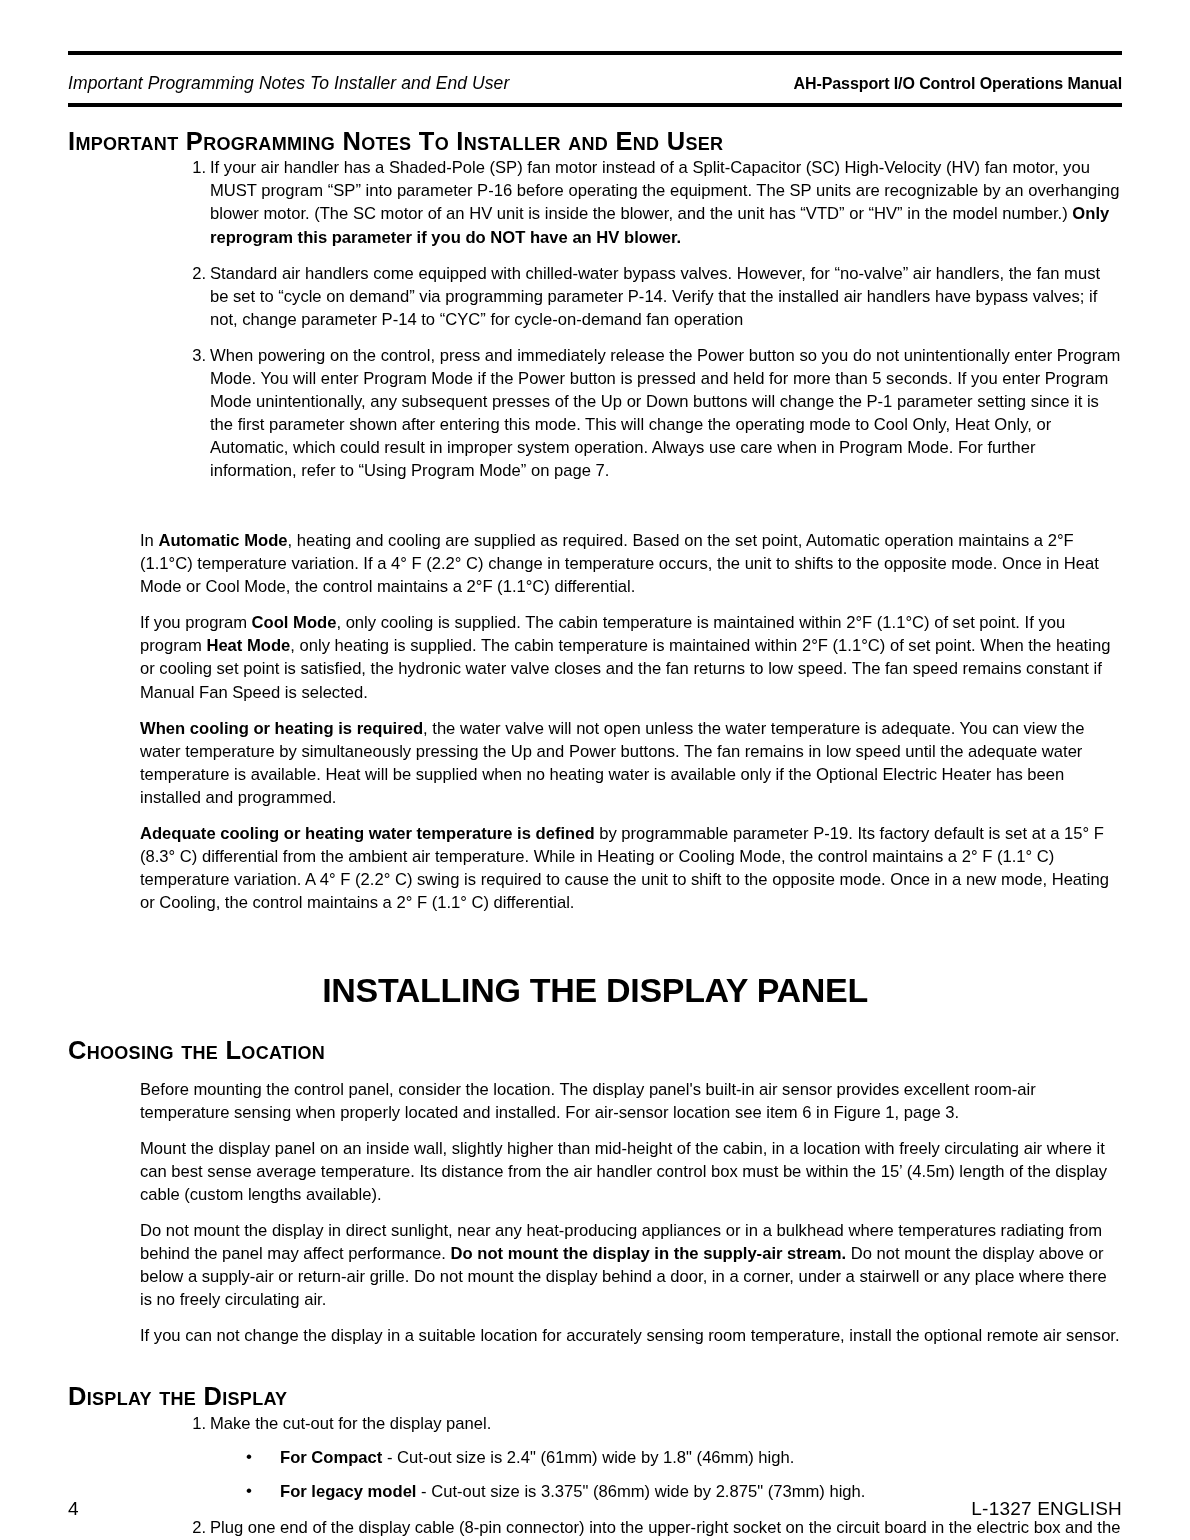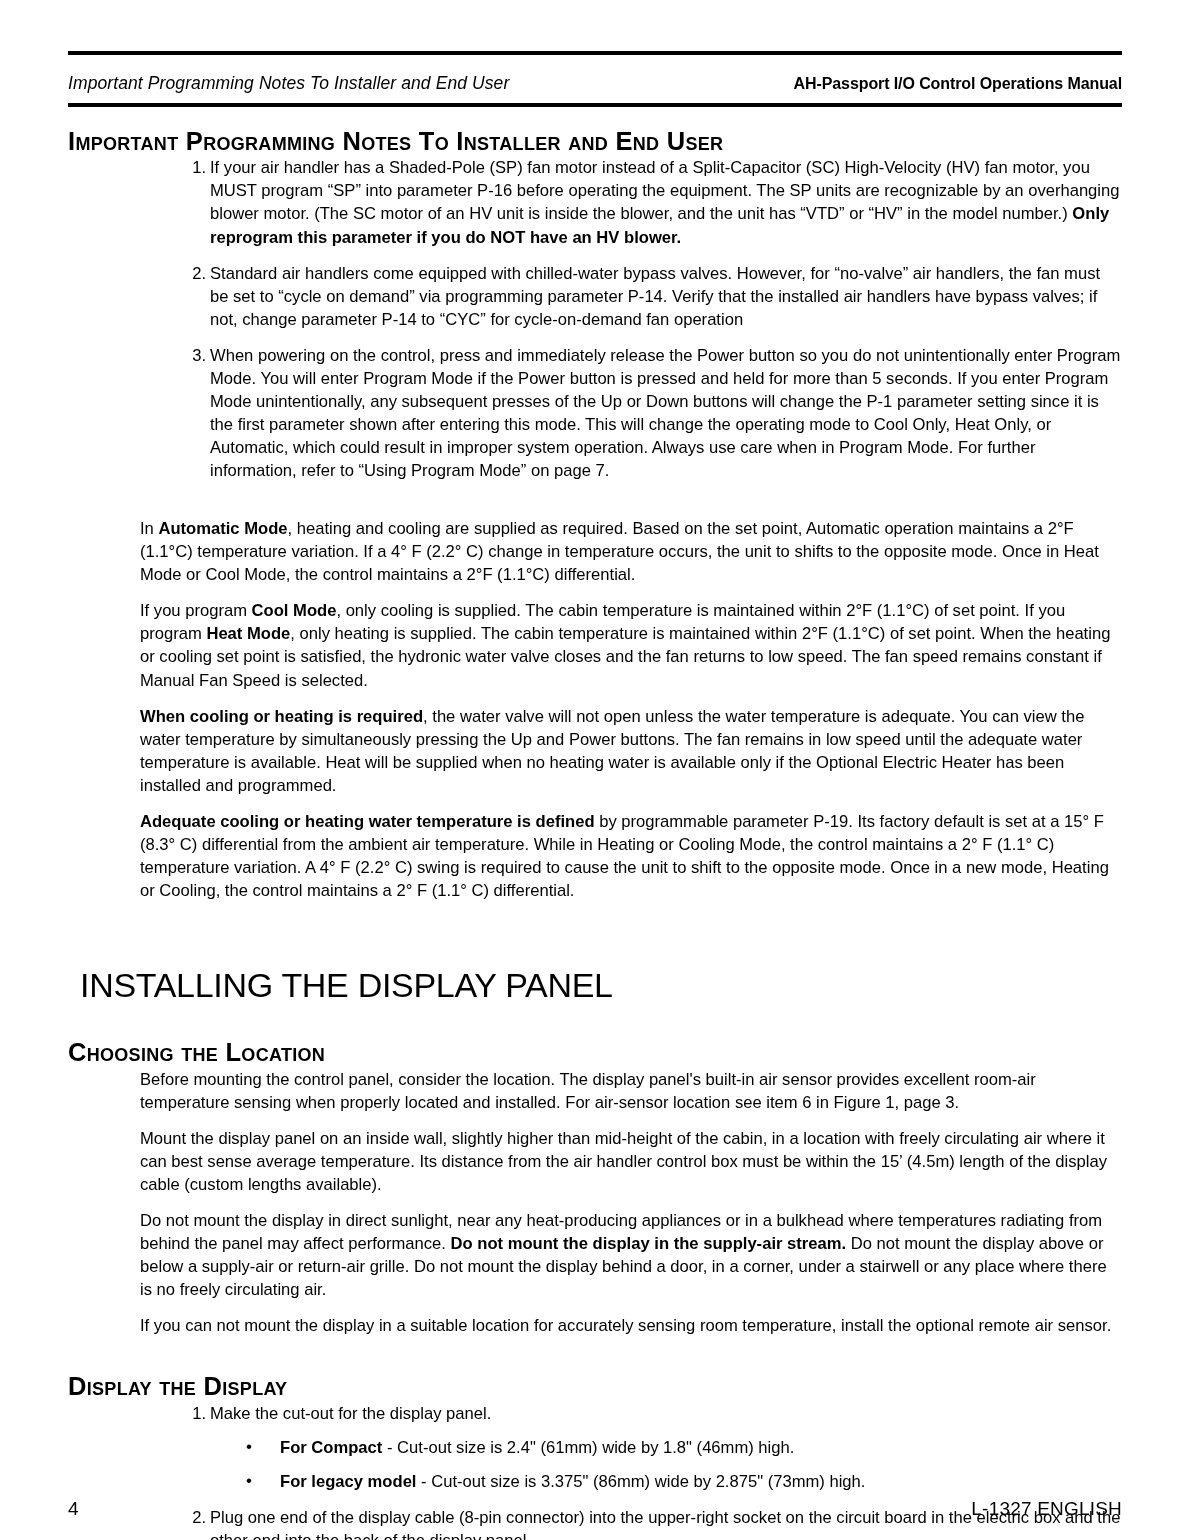--- a/index.html
+++ b/index.html
@@ -70,31 +70,32 @@
     font-size: 25.5px;
     font-weight: bold;
     font-variant: small-caps;
     letter-spacing: 0.3px;
     line-height: 1.15;
     margin: 0;
   }
 
   .h-big {
     font-size: 34px;
-    font-weight: normal;
+    font-weight: bold;
     letter-spacing: -0.3px;
     line-height: 1.1;
-    margin: 12px;
+    margin: 5px;
+    text-align: center;
   }
 
   
   .para {
     font-size: 16.6px;
     line-height: 1.39;
-    margin: 0 0 13px 0;
+    margin: 12px 0 13px 0;
     text-align: left;
   }
   .indent {
     margin-left: 72px;
   }
 
   
   .numlist {
     margin: 0;
     padding: 0;
@@ -202,21 +203,21 @@
 
     <div class="h-big">INSTALLING THE DISPLAY PANEL</div>
 
     <div class="gap-md"></div>
 
     <div class="h-sc">Choosing the Location</div>
 
     <p class="para indent">Before mounting the control panel, consider the location. The display panel's built-in air sensor provides excellent room-air temperature sensing when properly located and installed. For air-sensor location see item 6 in Figure 1, page 3.</p>
     <p class="para indent">Mount the display panel on an inside wall, slightly higher than mid-height of the cabin, in a location with freely circulating air where it can best sense average temperature. Its distance from the air handler control box must be within the 15’ (4.5m) length of the display cable (custom lengths available).</p>
     <p class="para indent"><span>Do not mount the display in direct sunlight, near any heat-producing appliances or in a bulkhead where temperatures radiating from behind the panel may affect performance. </span><b>Do not mount the display in the supply-air stream.</b><span> Do not mount the display above or below a supply-air or return-air grille. Do not mount the display behind a door, in a corner, under a stairwell or any place where there is no freely circulating air.</span></p>
-    <p class="para indent">If you can not mount the display in a suitable location for accurately sensing room temperature, install the optional remote air sensor.</p>
+    <p class="para indent">If you can not change the display in a suitable location for accurately sensing room temperature, install the optional remote air sensor.</p>
 
     <div class="gap-md"></div>
 
     <div class="h-sc">Display the Display</div>
 
     <ol class="numlist">
       <li>
         <span class="marker">1.</span>
         <span>Make the cut-out for the display panel.</span>
         <ul class="bullist">

